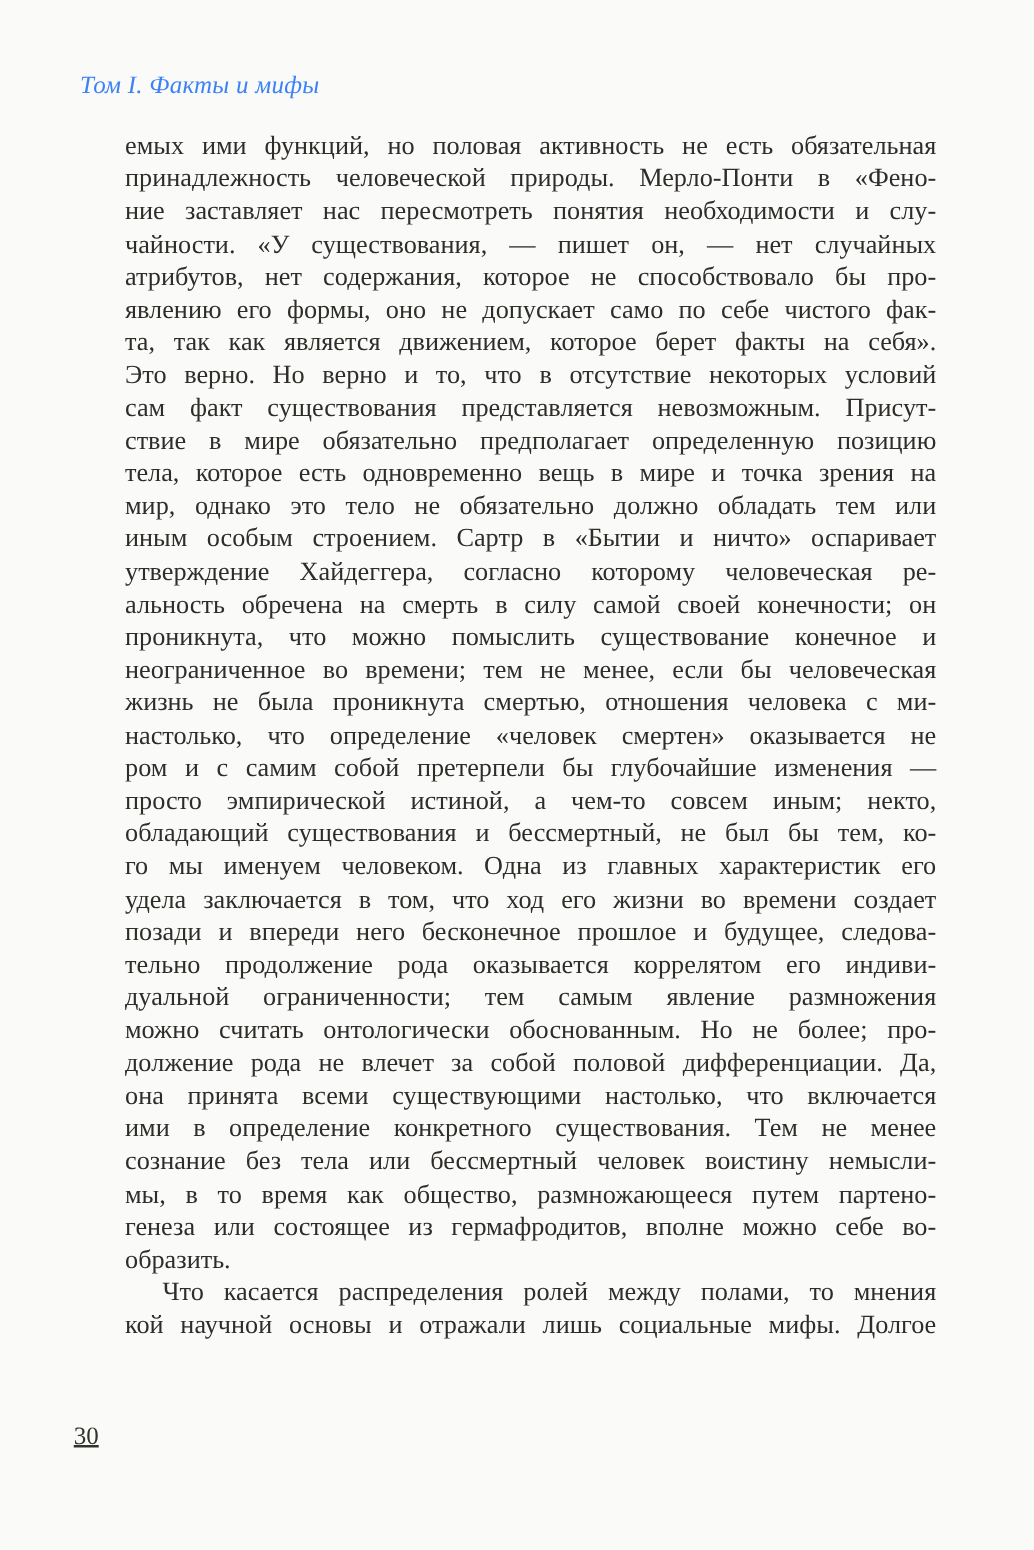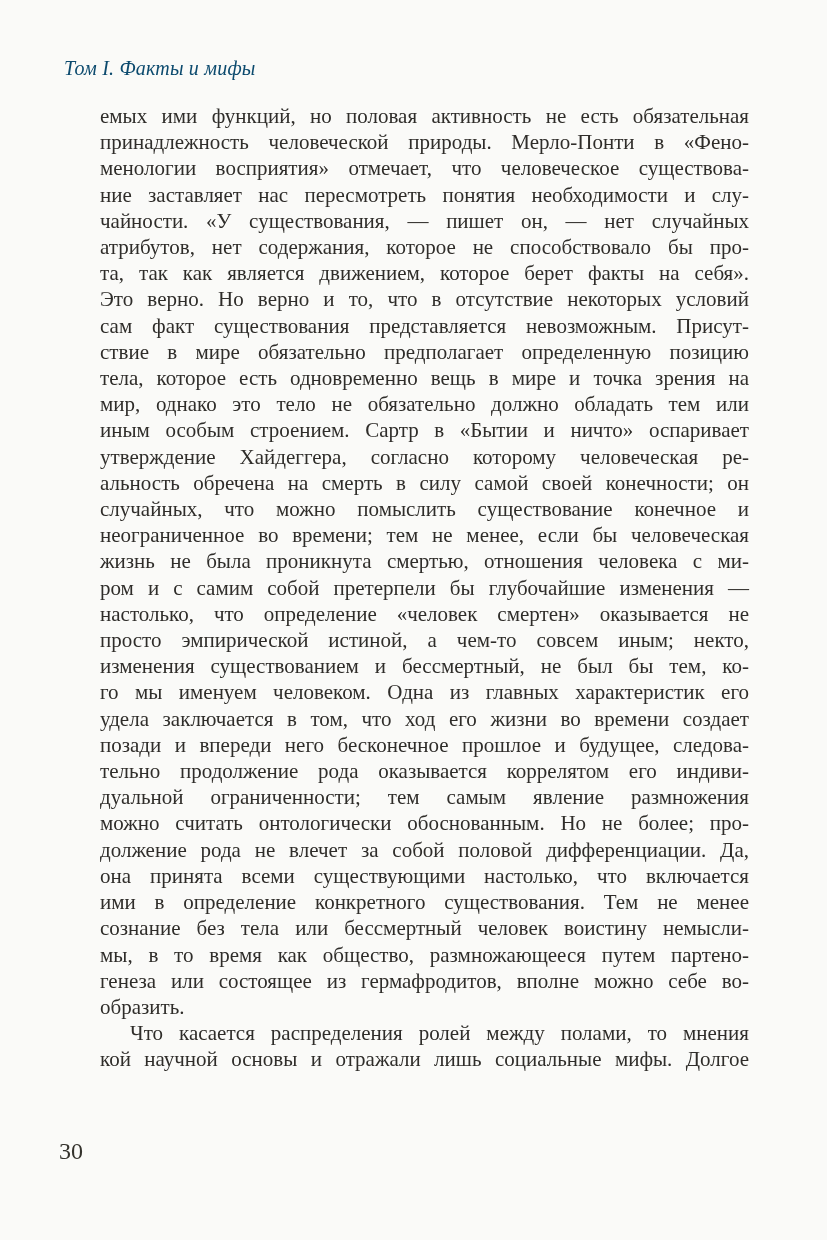--- a/index.html
+++ b/index.html
@@ -21,21 +21,21 @@
     color: var(--ink);
     font-family: "Liberation Serif", serif;
   }
   .running-header {
     position: absolute;
     left: 64px;
     top: 57px;
     font-style: italic;
     font-size: 20px;
     letter-spacing: 0.2px;
-    color: #0c4a6e;
+    color: #3b82f6;
   }
   .text-block {
     position: absolute;
     left: 100px;
     top: 103px;
     width: 649px;
     font-size: 21px;
     line-height: 26.2px;
   }
   .text-line {
@@ -47,53 +47,54 @@
     text-align: center;
     text-align-last: left;
   }
   .text-line.indent {
     text-indent: 30px;
   }
   .page-number {
     position: absolute;
     left: 59px;
     top: 1138px;
-    font-size: 24px;
+    font-size: 20px;
     color: #34322c;
+    text-decoration: underline;
   }
 </style>
 </head>
 <body>
 
 <div class="page">
   <div class="running-header">Том I. Факты и мифы</div>
 
   <div class="text-block" id="text-block">
       <div class="text-line">емых ими функций, но половая активность не есть обязательная</div>
       <div class="text-line">принадлежность человеческой природы. Мерло-Понти в «Фено-</div>
-      <div class="text-line">менологии восприятия» отмечает, что человеческое существова-</div>
       <div class="text-line">ние заставляет нас пересмотреть понятия необходимости и слу-</div>
       <div class="text-line">чайности. «У существования, — пишет он, — нет случайных</div>
       <div class="text-line">атрибутов, нет содержания, которое не способствовало бы про-</div>
+      <div class="text-line">явлению его формы, оно не допускает само по себе чистого фак-</div>
       <div class="text-line">та, так как является движением, которое берет факты на себя».</div>
       <div class="text-line">Это верно. Но верно и то, что в отсутствие некоторых условий</div>
       <div class="text-line">сам факт существования представляется невозможным. Присут-</div>
       <div class="text-line">ствие в мире обязательно предполагает определенную позицию</div>
       <div class="text-line">тела, которое есть одновременно вещь в мире и точка зрения на</div>
       <div class="text-line">мир, однако это тело не обязательно должно обладать тем или</div>
       <div class="text-line">иным особым строением. Сартр в «Бытии и ничто» оспаривает</div>
       <div class="text-line">утверждение Хайдеггера, согласно которому человеческая ре-</div>
       <div class="text-line">альность обречена на смерть в силу самой своей конечности; он</div>
-      <div class="text-line">случайных, что можно помыслить существование конечное и</div>
+      <div class="text-line">проникнута, что можно помыслить существование конечное и</div>
       <div class="text-line">неограниченное во времени; тем не менее, если бы человеческая</div>
       <div class="text-line">жизнь не была проникнута смертью, отношения человека с ми-</div>
+      <div class="text-line">настолько, что определение «человек смертен» оказывается не</div>
       <div class="text-line">ром и с самим собой претерпели бы глубочайшие изменения —</div>
-      <div class="text-line">настолько, что определение «человек смертен» оказывается не</div>
       <div class="text-line">просто эмпирической истиной, а чем-то совсем иным; некто,</div>
-      <div class="text-line">изменения существованием и бессмертный, не был бы тем, ко-</div>
+      <div class="text-line">обладающий существования и бессмертный, не был бы тем, ко-</div>
       <div class="text-line">го мы именуем человеком. Одна из главных характеристик его</div>
       <div class="text-line">удела заключается в том, что ход его жизни во времени создает</div>
       <div class="text-line">позади и впереди него бесконечное прошлое и будущее, следова-</div>
       <div class="text-line">тельно продолжение рода оказывается коррелятом его индиви-</div>
       <div class="text-line">дуальной ограниченности; тем самым явление размножения</div>
       <div class="text-line">можно считать онтологически обоснованным. Но не более; про-</div>
       <div class="text-line">должение рода не влечет за собой половой дифференциации. Да,</div>
       <div class="text-line">она принята всеми существующими настолько, что включается</div>
       <div class="text-line">ими в определение конкретного существования. Тем не менее</div>
       <div class="text-line">сознание без тела или бессмертный человек воистину немысли-</div>

